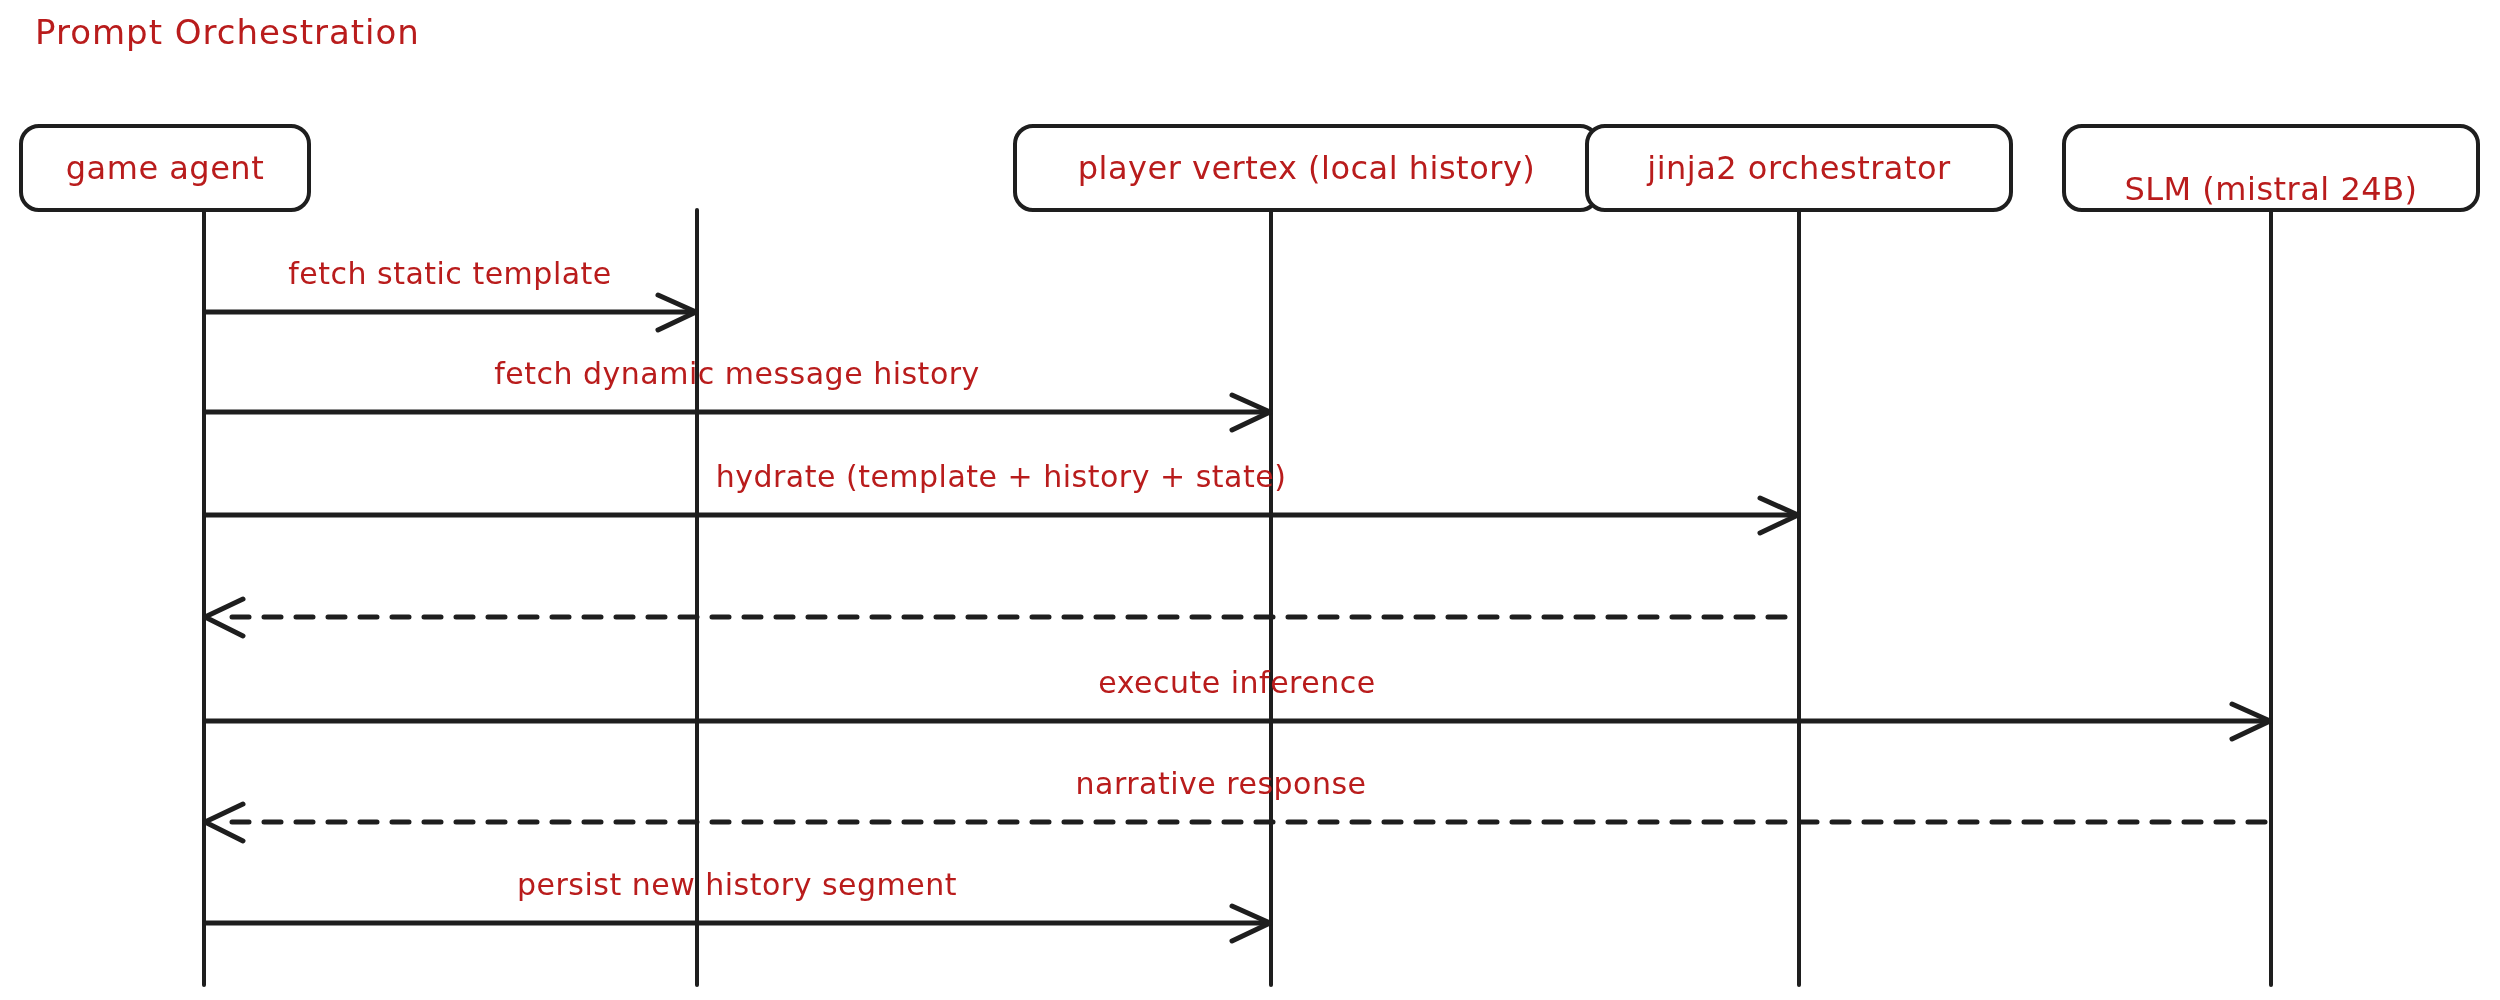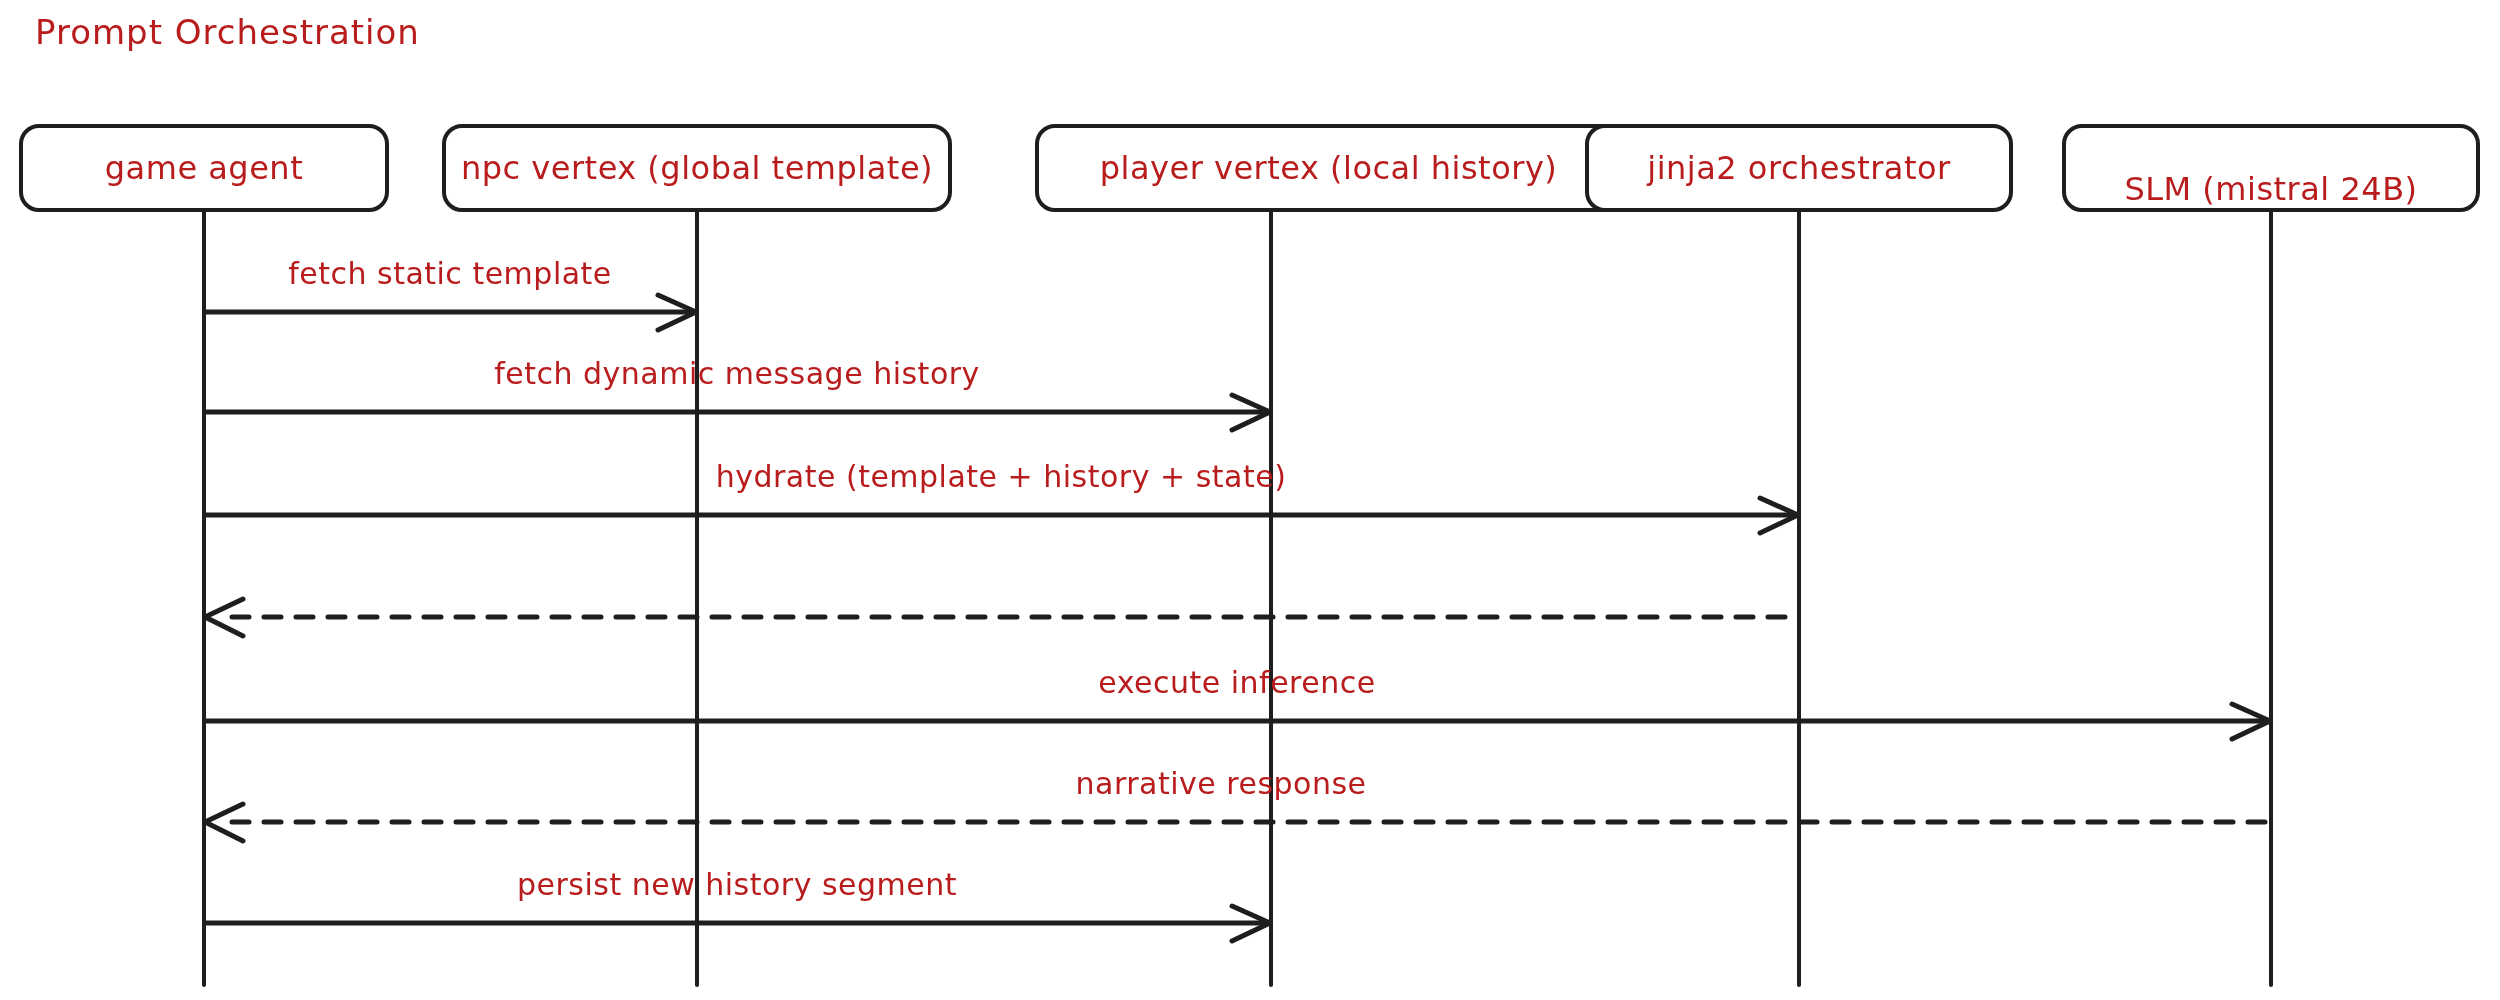--- a/index.html
+++ b/index.html
@@ -111,27 +111,24 @@
     </g>
 
     <g>
       <line class="shaft" x1="206" y1="923" x2="1264" y2="923"></line>
       <polyline class="head" points="1232,906 1270,923 1232,941"></polyline>
     </g>
   </svg>
 
   <div class="diagram-title">Prompt Orchestration</div>
 
-  <div class="pbox" style="left:19px;   width:370px;">
+  <div class="pbox" style="left:19px;   width:292px;">
     <span class="plabel">game agent</span>
   </div>
-  <div class="pbox" style="left:442px;  width:510px;">
-    <span class="plabel">npc vertex (global template)</span>
-  </div>
-  <div class="pbox" style="left:1035px; width:587px;">
+  <div class="pbox" style="left:1013px; width:587px;">
     <span class="plabel">player vertex (local history)</span>
   </div>
   <div class="pbox" style="left:1585px; width:428px;">
     <span class="plabel">jinja2 orchestrator</span>
   </div>
   <div class="pbox" style="left:2062px; width:418px;align-items:flex-end;">
     <span class="plabel">SLM (mistral 24B)</span>
   </div>
 
   <div class="mlabel" style="left:450px;  top:256px;">fetch static template</div>

